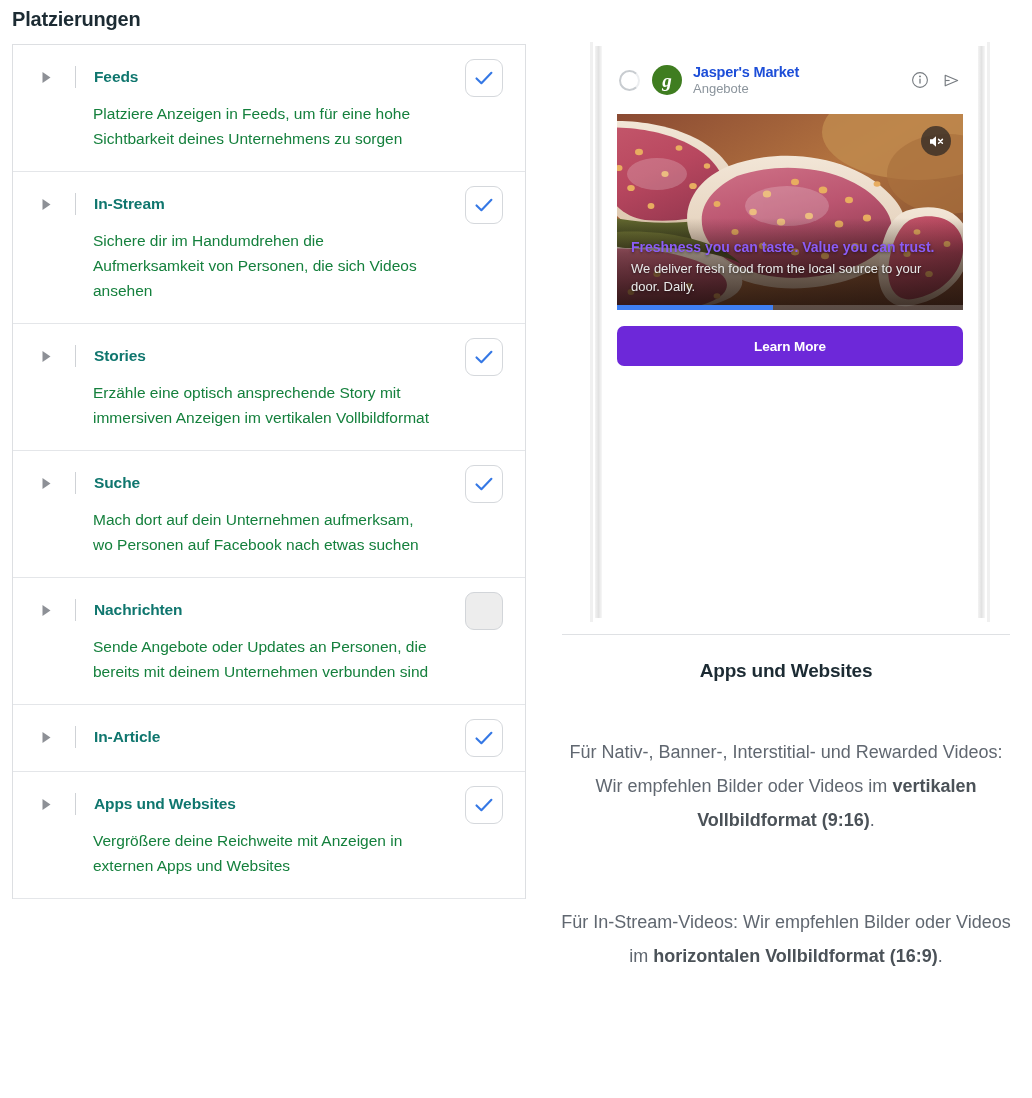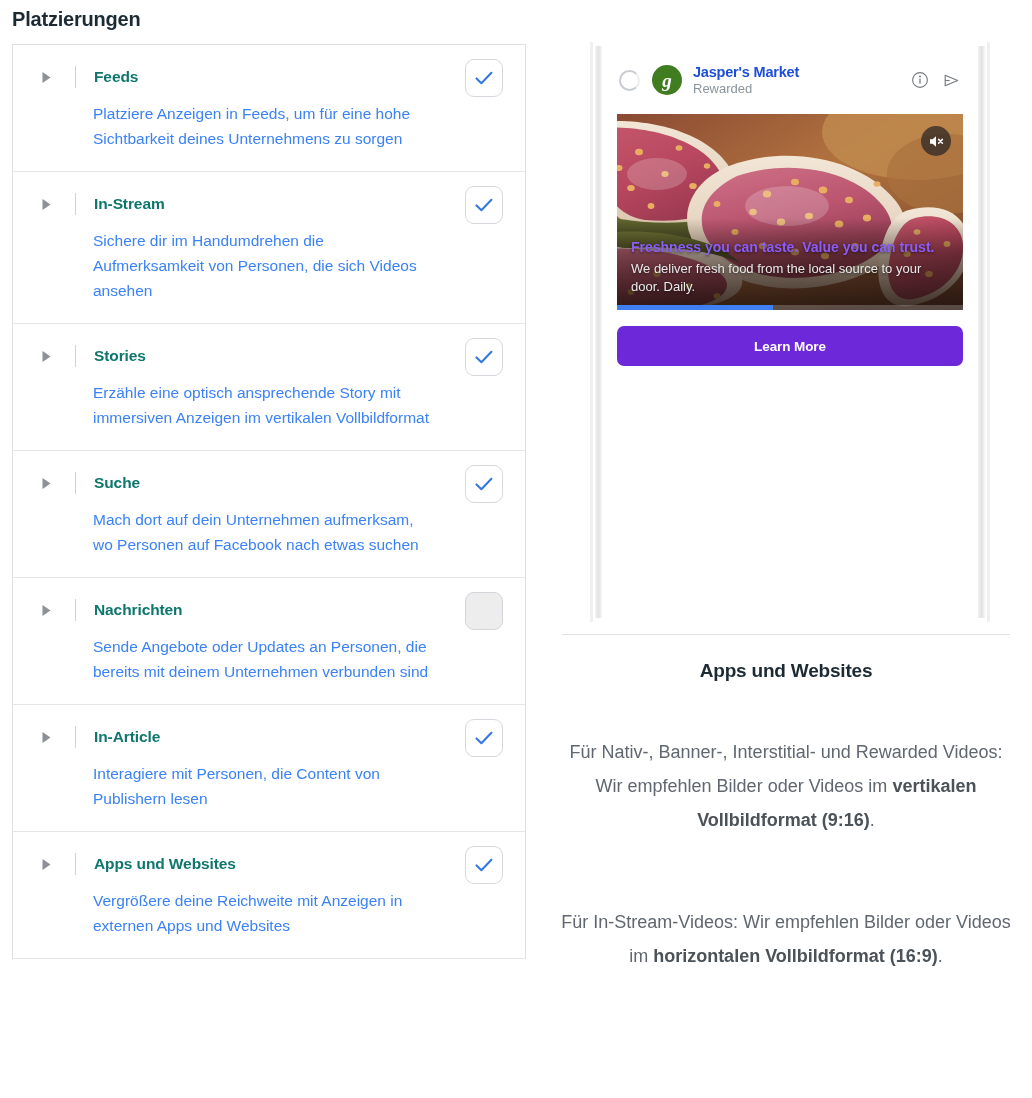--- a/index.html
+++ b/index.html
@@ -54,21 +54,21 @@
     width:38px;height:38px;border-radius:9px;
     border:1px solid #d5d8dc;background:#ffffff;
     box-sizing:border-box;
     display:flex;align-items:center;justify-content:center;
   }
   .checkbox.unchecked{background:#ededed;border-color:#d2d5d9;}
   .checkbox svg{display:block;}
   .row-desc{
     margin:10px 0 0 80px;
     padding-right:90px;
-    font-size:15.5px;line-height:25px;color:#3b82f6;
+    font-size:15.5px;line-height:25px;color:#15803d;
   }
 
   
   .right{position:absolute;left:540px;top:0;width:492px;height:1098px;}
 
   .preview-wrap{
     position:absolute;left:50px;top:42px;
     width:400px;height:580px;
   }
   
@@ -263,21 +263,20 @@
               </svg>
             </span>
             <span class="vdivider"></span>
             <span class="row-title">In-Article</span>
           </div>
           <div class="checkbox">
             <svg width="22" height="22" viewBox="0 0 22 22">
               <path d="M3.5 11.4 L8.4 16.2 L18.4 5.8" fill="none" stroke="#3578e5" stroke-width="2.1" stroke-linecap="round" stroke-linejoin="round"></path>
             </svg>
           </div>
-          <div class="row-desc">Interagiere mit Personen, die Content von Publishern lesen</div>
         </div>
         <div class="placement-row">
           <div class="row-head">
             <span class="caret">
               <svg width="11" height="13" viewBox="0 0 11 13">
                 <path d="M1.5 1 L9.5 6.5 L1.5 12 Z" fill="#8d9096"></path>
               </svg>
             </span>
             <span class="vdivider"></span>
             <span class="row-title">Apps und Websites</span>
@@ -300,21 +299,21 @@
       <div class="rail r"></div>
       <div class="rail2 r"></div>
 
       <div class="phone">
 
         <div class="ad-header">
           <div class="spinner"></div>
           <div class="brand-logo">g</div>
           <div class="brand-text">
             <div class="brand-name">Jasper's Market</div>
-            <div class="brand-sub">Rewarded</div>
+            <div class="brand-sub">Angebote</div>
           </div>
           <div class="hdr-icons">
             <span>
               <svg width="18" height="18" viewBox="0 0 18 18">
                 <circle cx="9" cy="9" r="7.4" fill="none" stroke="#767b80" stroke-width="1.1"></circle>
                 <circle cx="9" cy="5.4" r="0.95" fill="#767b80"></circle>
                 <rect x="8.35" y="7.4" width="1.3" height="5.3" rx="0.6" fill="#767b80"></rect>
               </svg>
             </span>
             <span>

